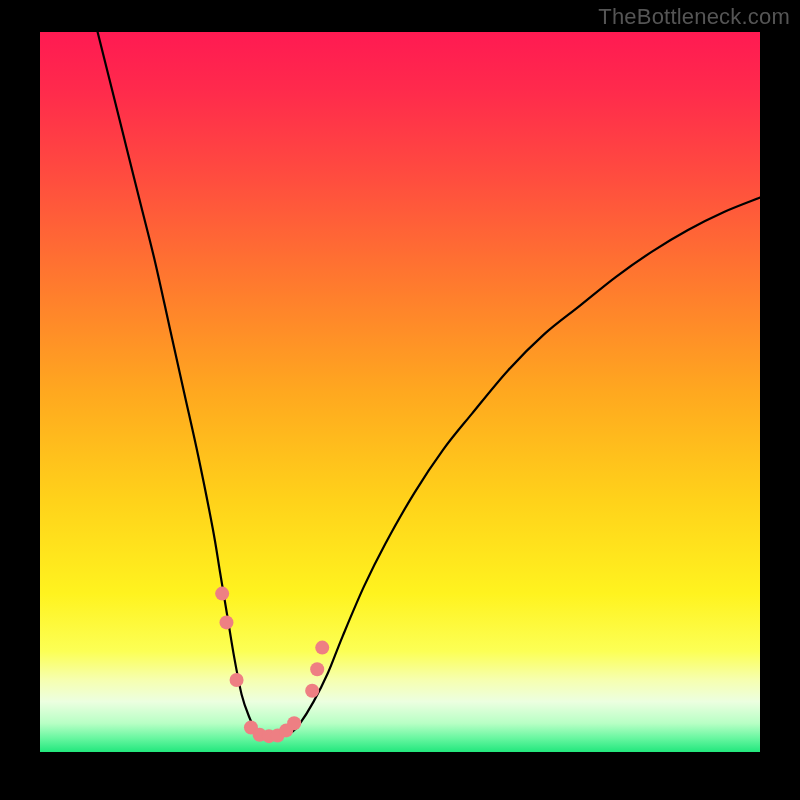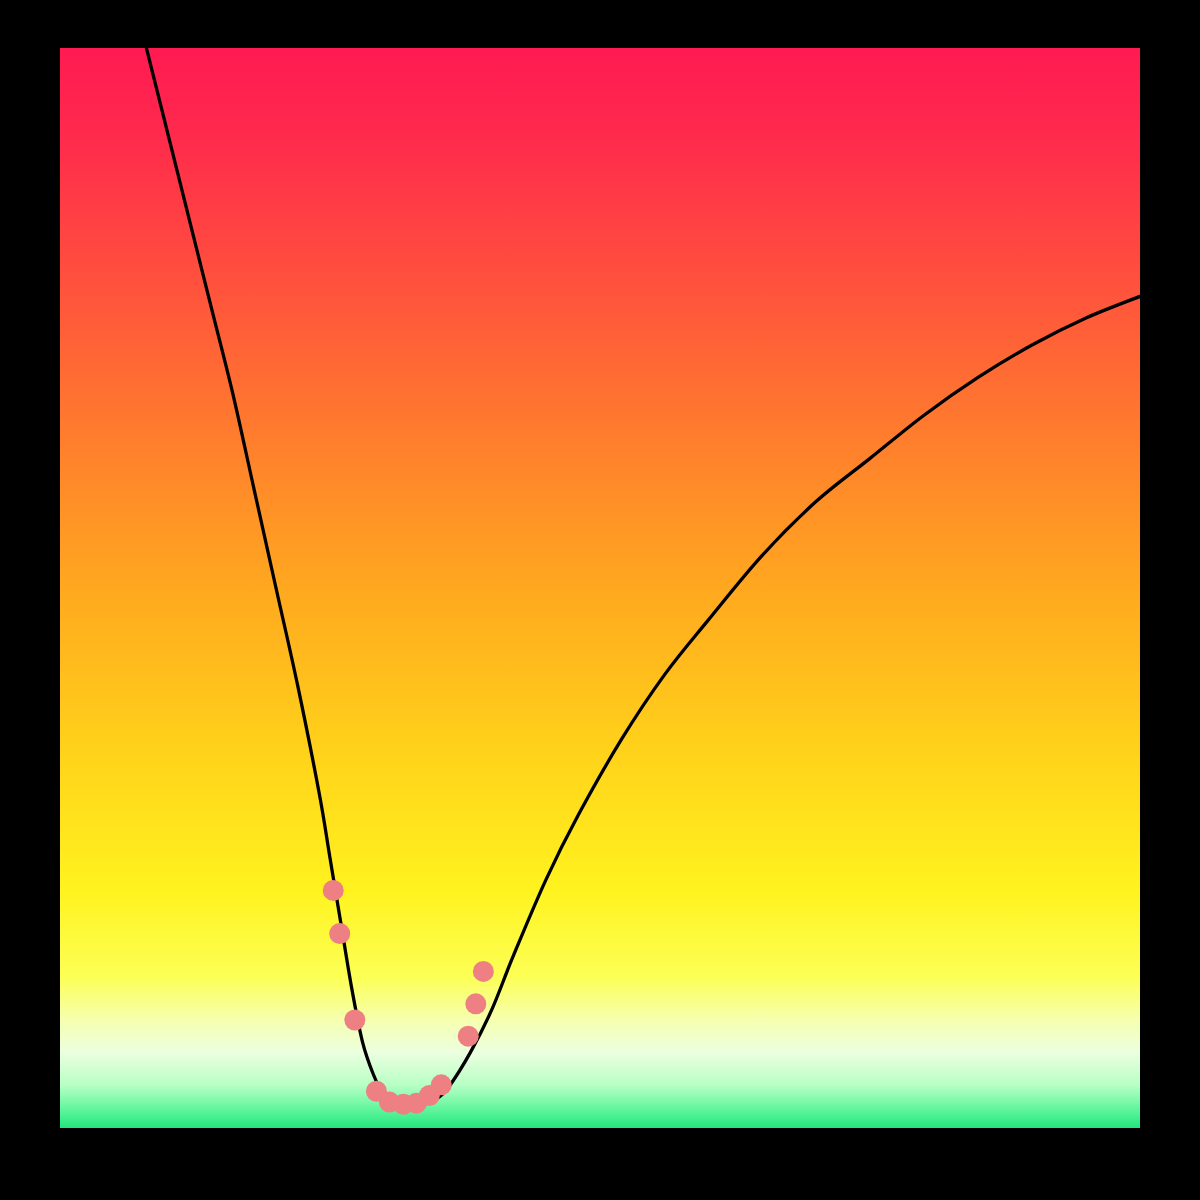--- a/index.html
+++ b/index.html
@@ -46,20 +46,21 @@
     left: 0; top: 0;
     width: 100%;
     height: 100%;
     z-index: 3;
   }
 </style>
 </head>
 <body>
 <div class="container">
 
+  <div class="watermark">TheBottleneck.com</div>
 
   <div class="plot-area">
 
     <svg class="gradient" viewBox="0 0 720 720" preserveAspectRatio="none">
       <defs>
         <linearGradient id="bg" x1="0" y1="0" x2="0" y2="1">
           <stop offset="0%" stop-color="#ff1a52"></stop>
           <stop offset="8%" stop-color="#ff2a4c"></stop>
           <stop offset="20%" stop-color="#ff4c3f"></stop>
           <stop offset="35%" stop-color="#ff7a2e"></stop>

